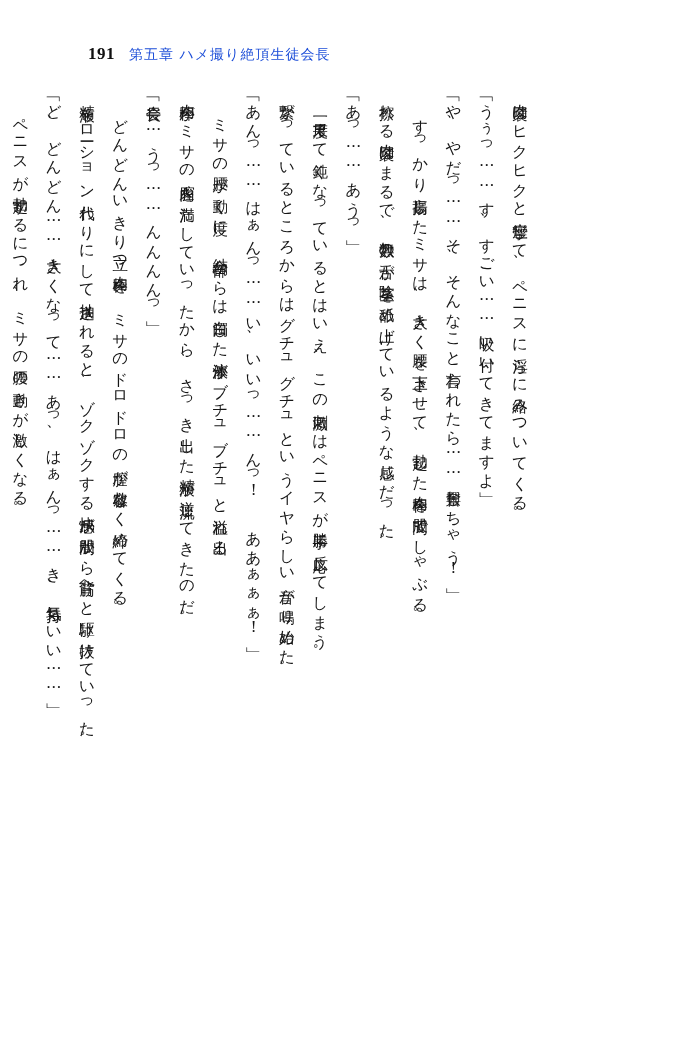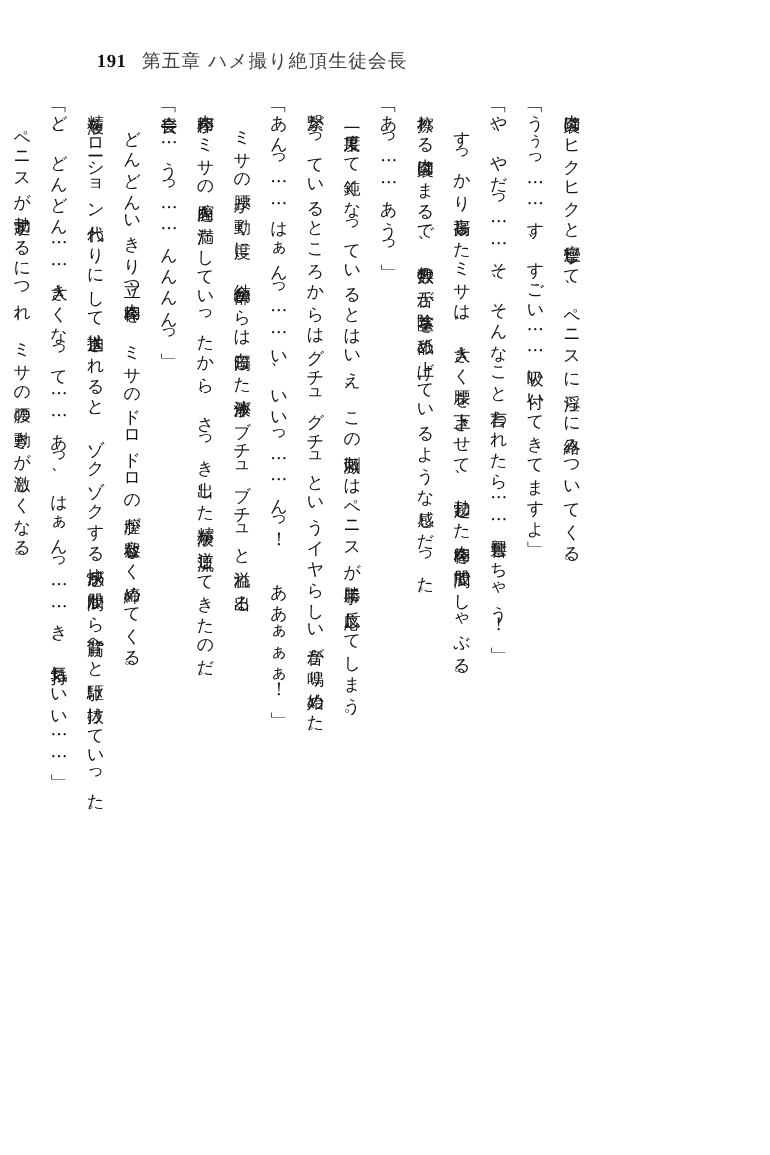--- a/index.html
+++ b/index.html
@@ -34,22 +34,22 @@
   }
   .page-number {
     font-family: "Liberation Serif", "DejaVu Serif", serif;
     font-size: 17px;
     font-weight: bold;
     letter-spacing: 0.5px;
     color: #111;
   }
   .chapter-title {
     font-family: "DejaVu Serif", "Liberation Serif", serif;
-    font-size: 17px;
-    color: #404040;
+    font-size: 14px;
+    color: #1d4ed8;
     letter-spacing: 1px;
   }
 
   
   .body-text {
     position: absolute;
     top: 92px;
     right: 72px;
     height: 910px;
     width: 560px;

